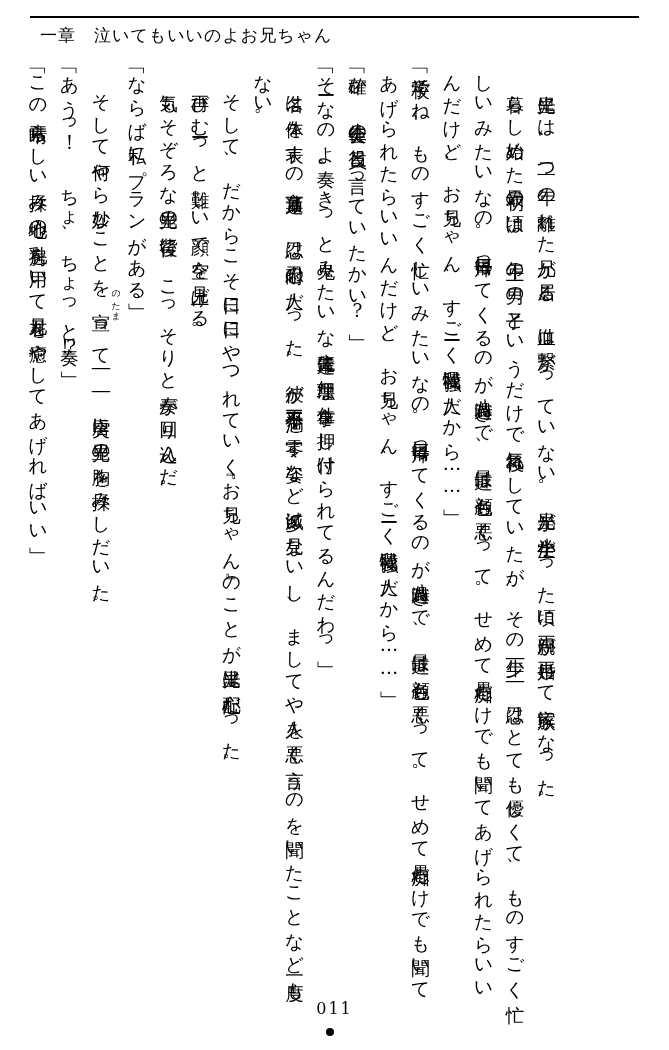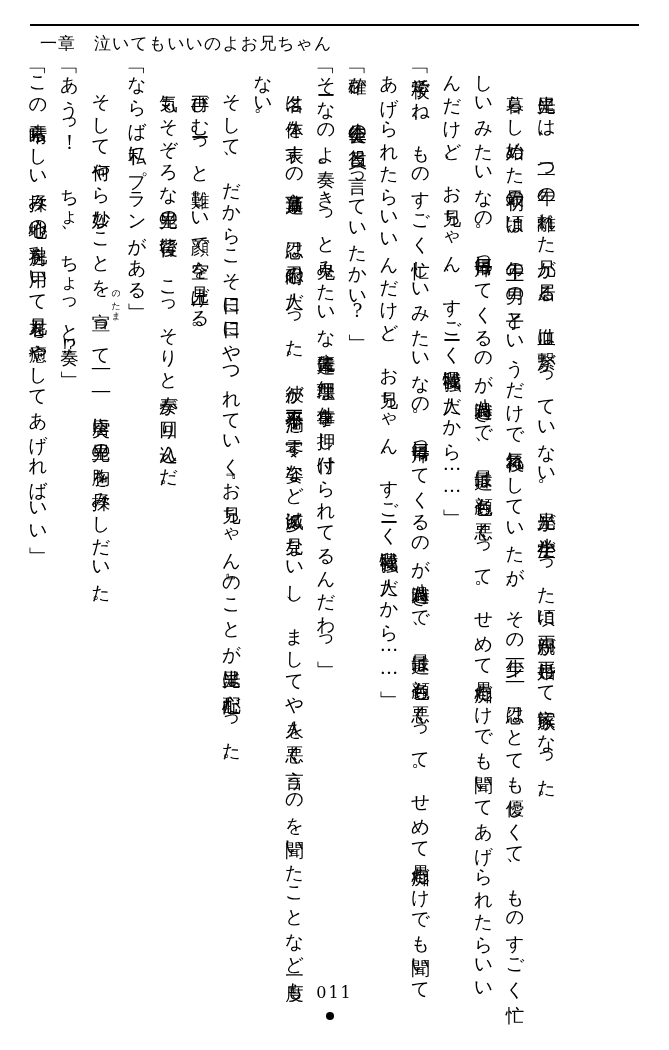--- a/index.html
+++ b/index.html
@@ -16,21 +16,21 @@
   }
   .page {
     position: relative;
     width: 669px;
     height: 1050px;
     box-sizing: border-box;
   }
   
   .header {
     position: absolute;
-    top: 24px;
+    top: 16px;
     left: 0;
     width: 669px;
     height: 40px;
   }
   .header-rule {
     position: absolute;
     top: 0px;
     left: 30px;
     width: 609px;
     height: 2px;
@@ -80,21 +80,21 @@
     ruby-align: center;
   }
   rt {
     font-size: 9px;
     letter-spacing: 0;
     line-height: 1;
   }
   
   .footer {
     position: absolute;
-    bottom: 16px;
+    bottom: 0;
     left: 0;
     width: 660px;
     height: 60px;
     text-decoration: underline;
   }
   .page-number {
     position: absolute;
     bottom: 32px;
     left: 0;
     width: 669px;

